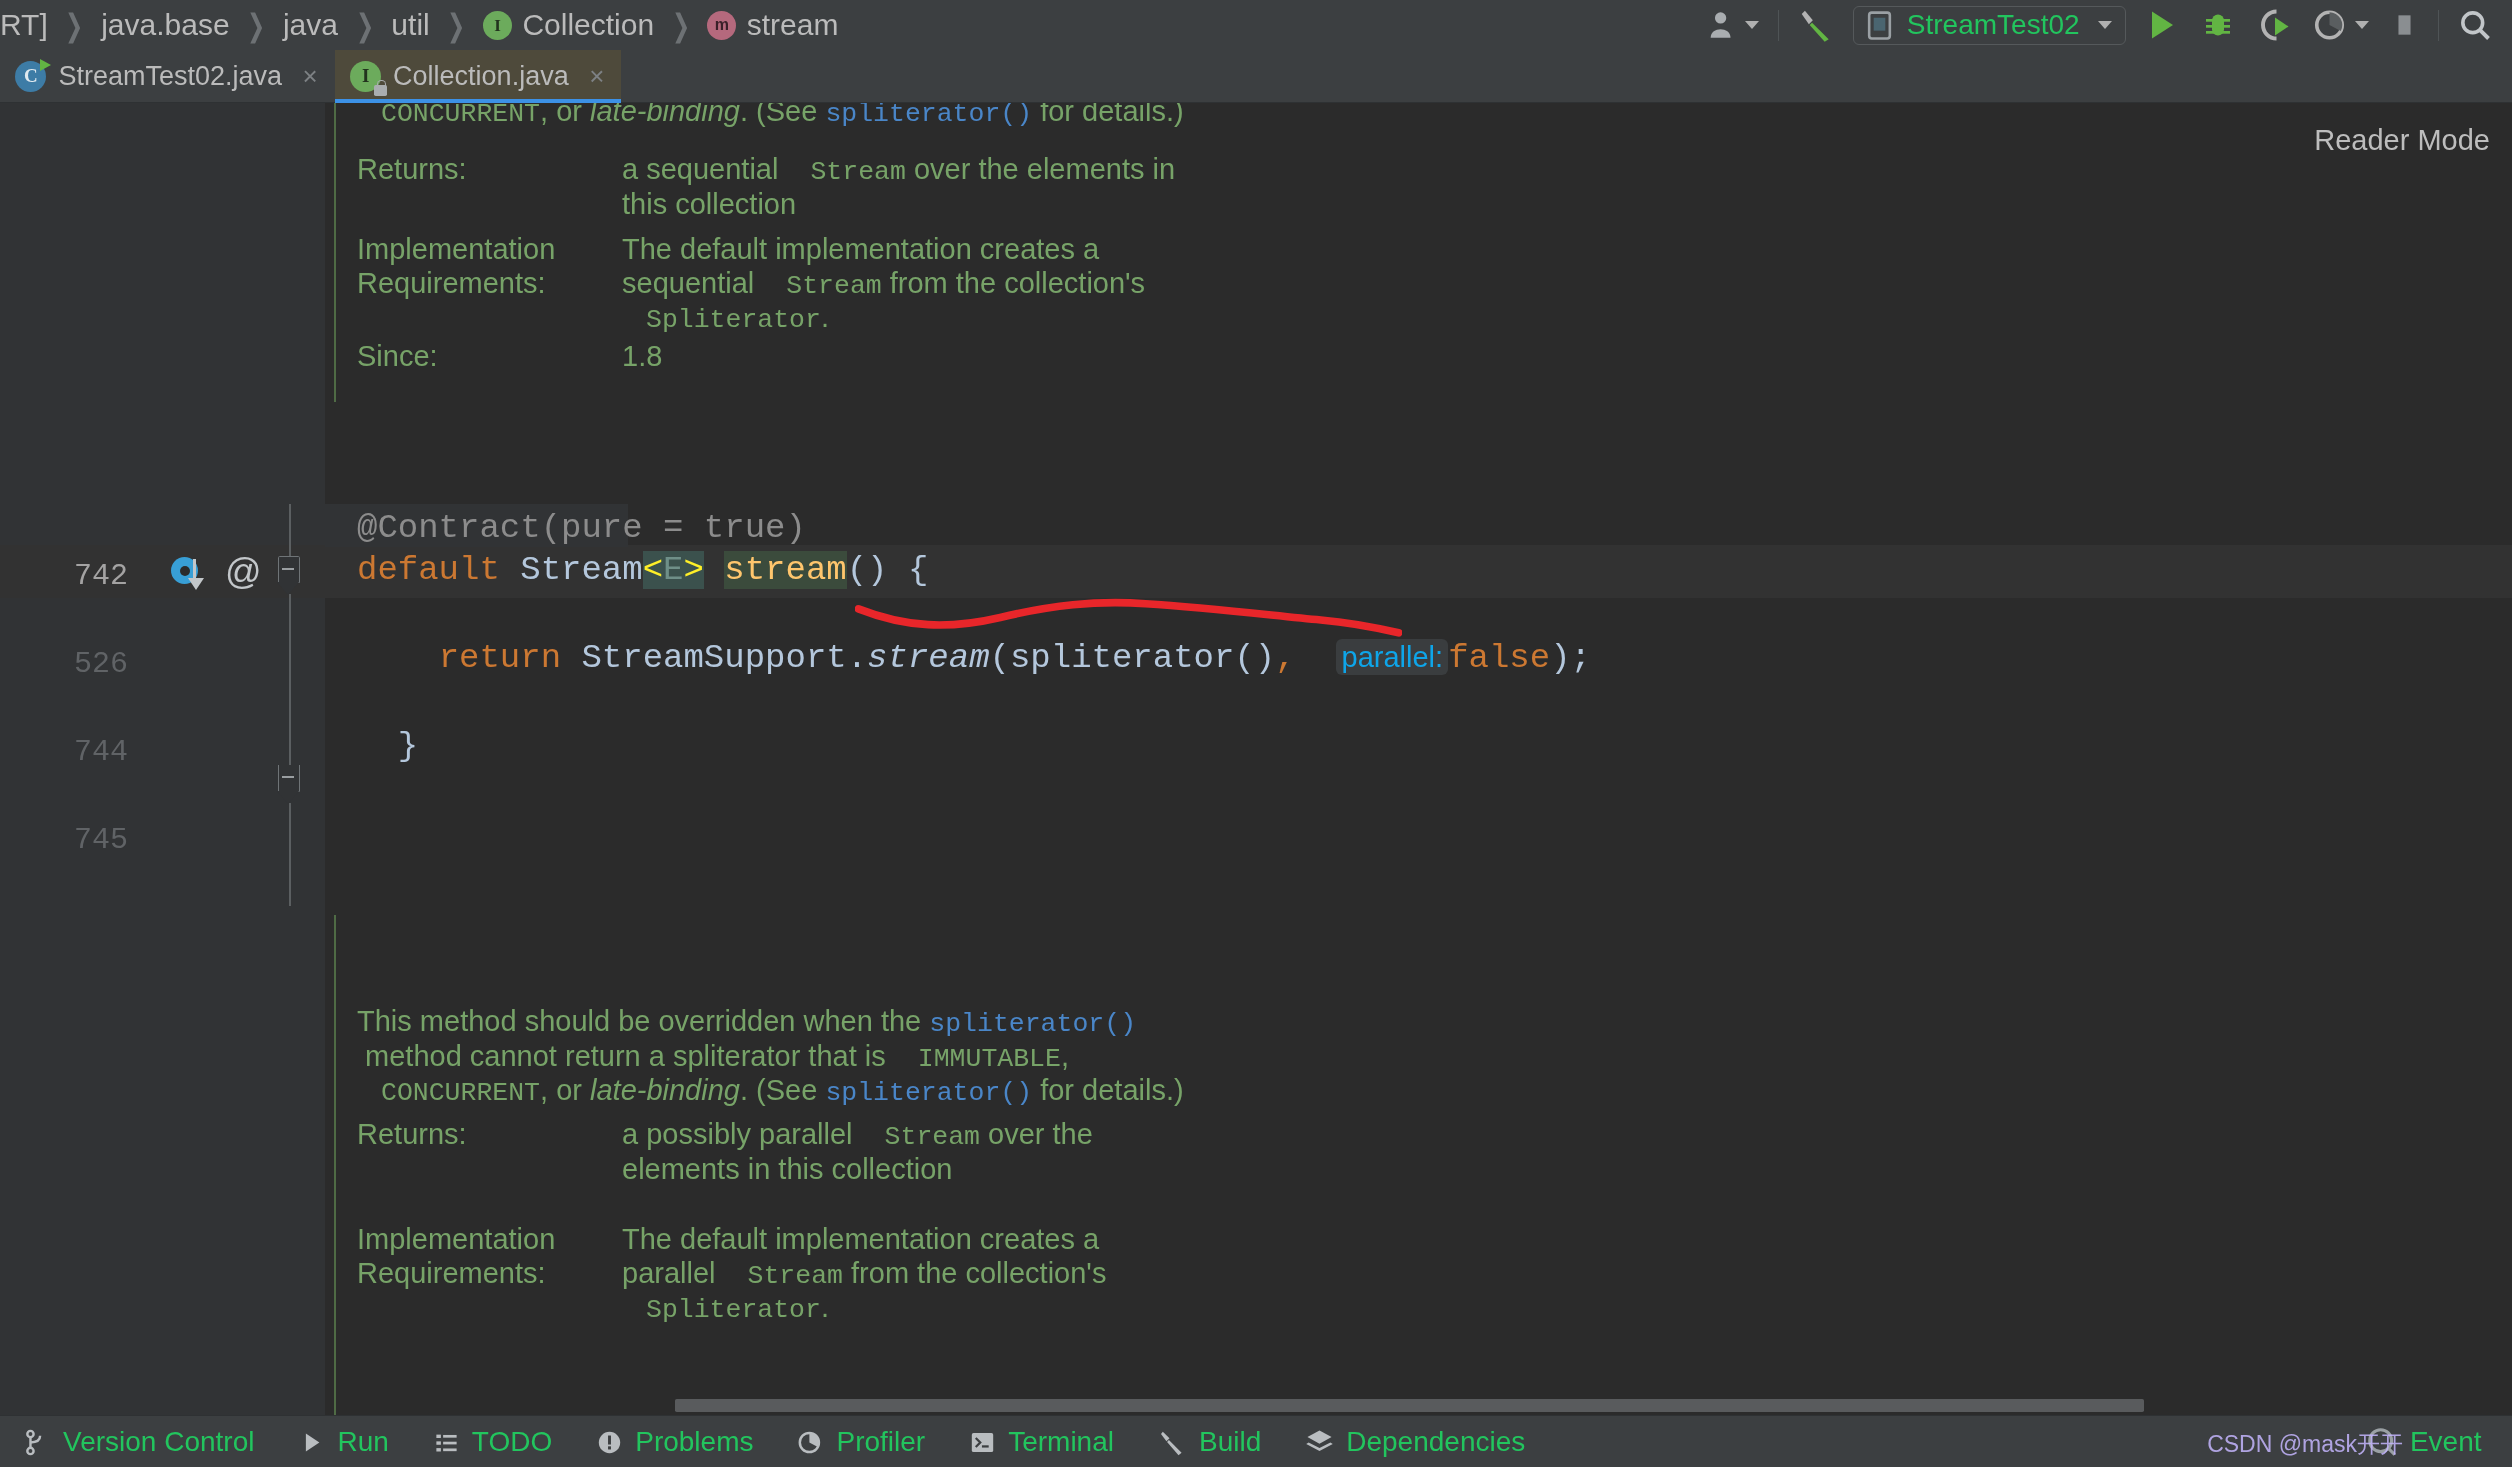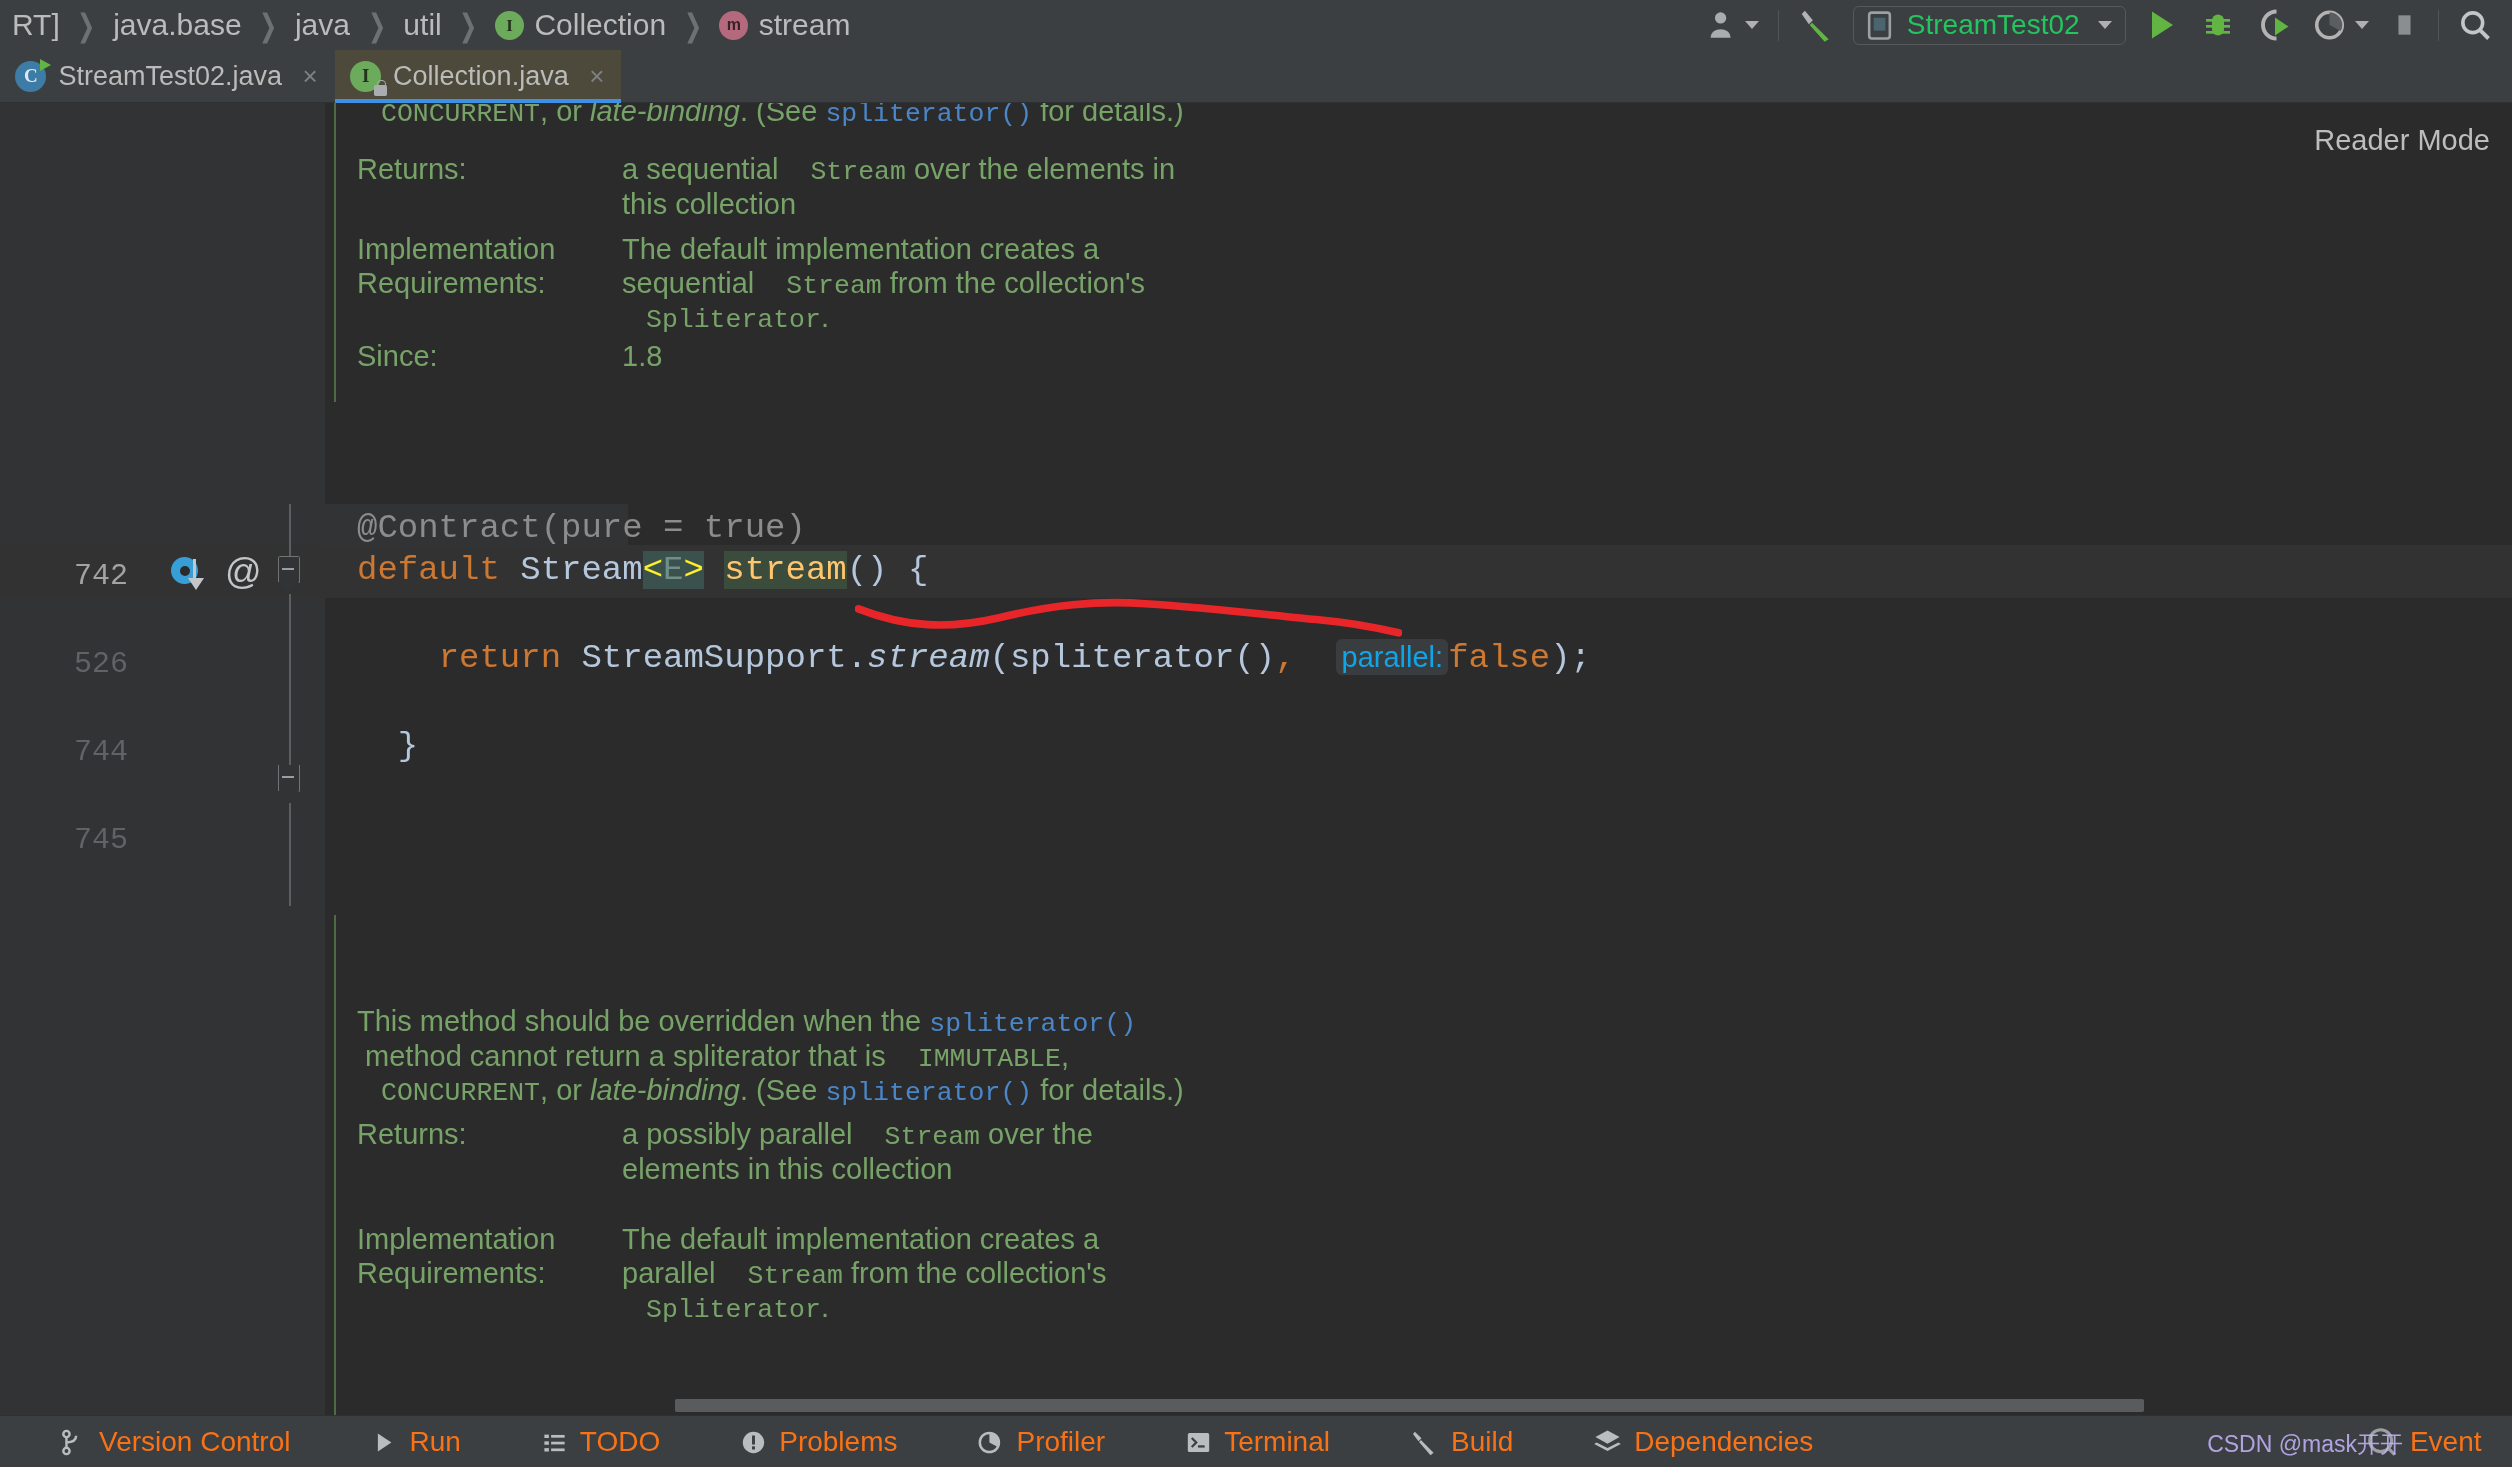--- a/index.html
+++ b/index.html
@@ -15,21 +15,20 @@
     background: #3c3f41;
     display: flex; flex-direction: column;
   }
 
   
   .toolbar {
     height: 50px; flex: 0 0 50px;
     background: #3c3f41;
     display: flex; 
     position: relative;
-    padding-left: 12px;
   }
   .crumbs { display: flex; align-items: center; padding-left: 0px; flex: 1 1 auto; min-width:0; }
   .crumb {
     display: flex; align-items: center;
     color: #bbbbbb; font-size: 30px; line-height: 1;
     white-space: nowrap;
   }
   .crumb-sep {
     color: #6d7174; font-size: 31px; margin: 0 13.7px;
     transform: scaleX(0.7);
@@ -224,21 +223,21 @@
   }
 
   
   .statusbar {
     height: 53px; flex: 0 0 53px;
     background: #3c3f41; border-top: 1.7px solid #2e3133;
     display: flex; align-items: center; position: relative;
   }
   .sb-item {
     display: flex; align-items: center; gap: 12px;
-    padding: 0 22px; color: #f97316; font-size: 28px; white-space: nowrap; margin-left: 36px;
+    padding: 0 22px; color: #22c55e; font-size: 28px; white-space: nowrap;
   }
   .sb-right { position: absolute; right: 8.5px; display: flex; align-items: center; }
   .watermark {
     position: absolute; right: 109px; bottom: 8.5px;
     color: #c4b5fd; font-size: 23px; opacity: .85;
     font-family: "Liberation Sans", sans-serif; white-space: nowrap;
   }
   svg { display: block; }
 </style>
 </head>

